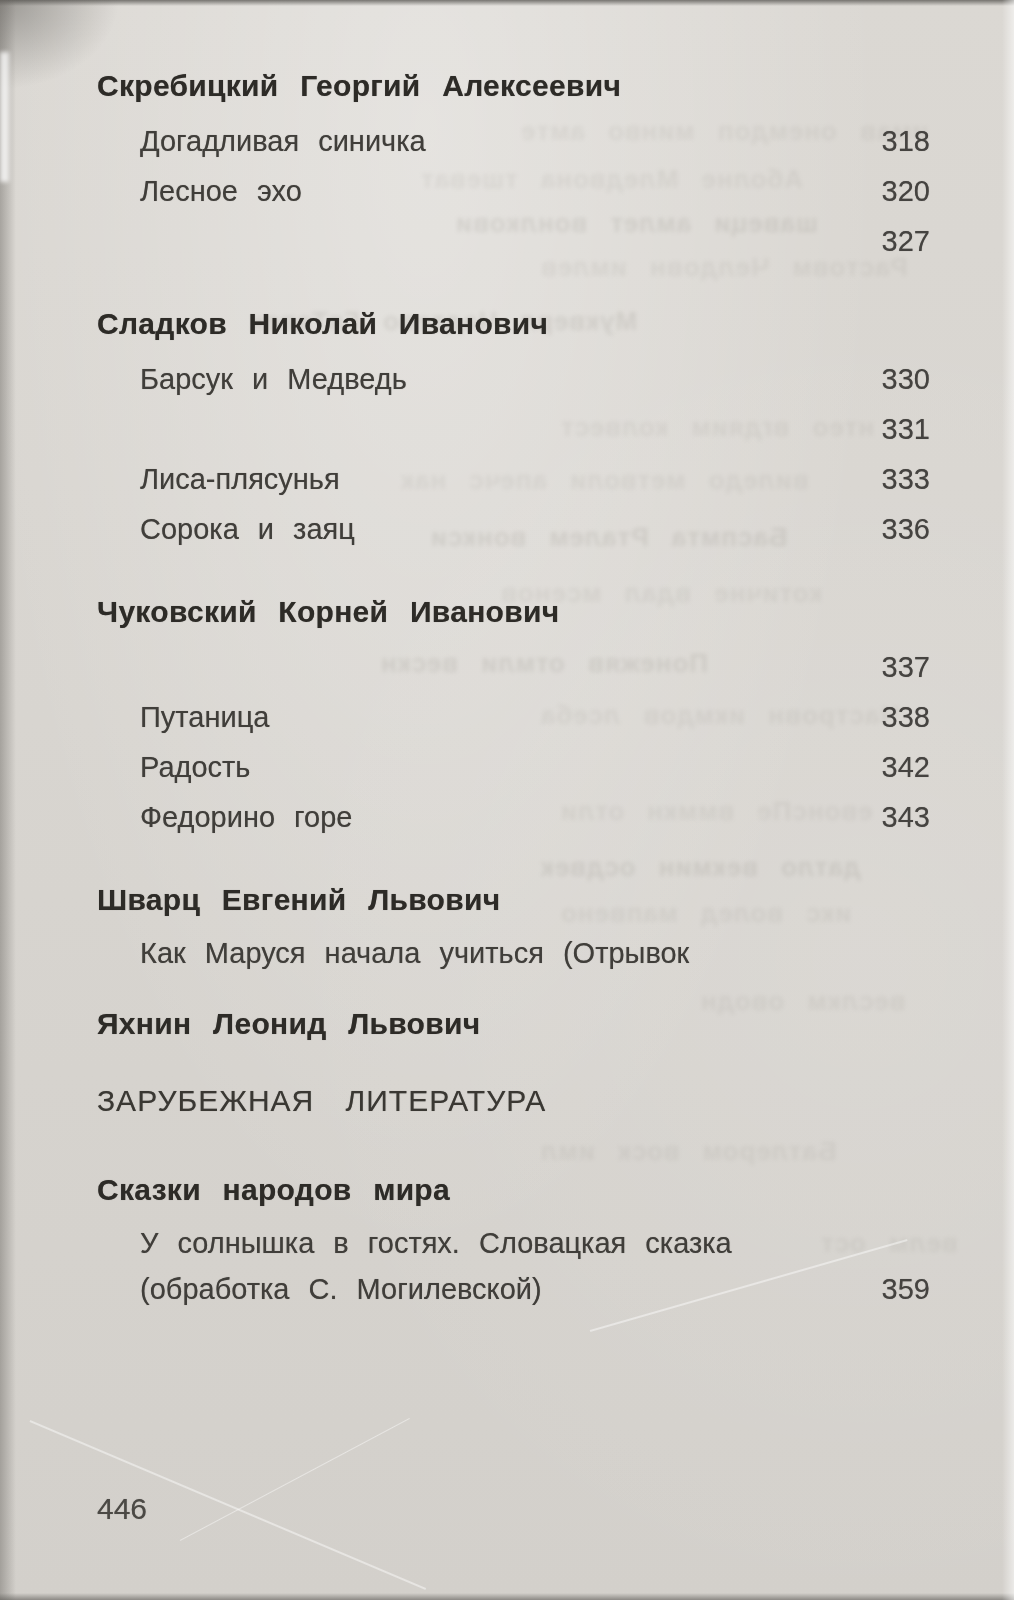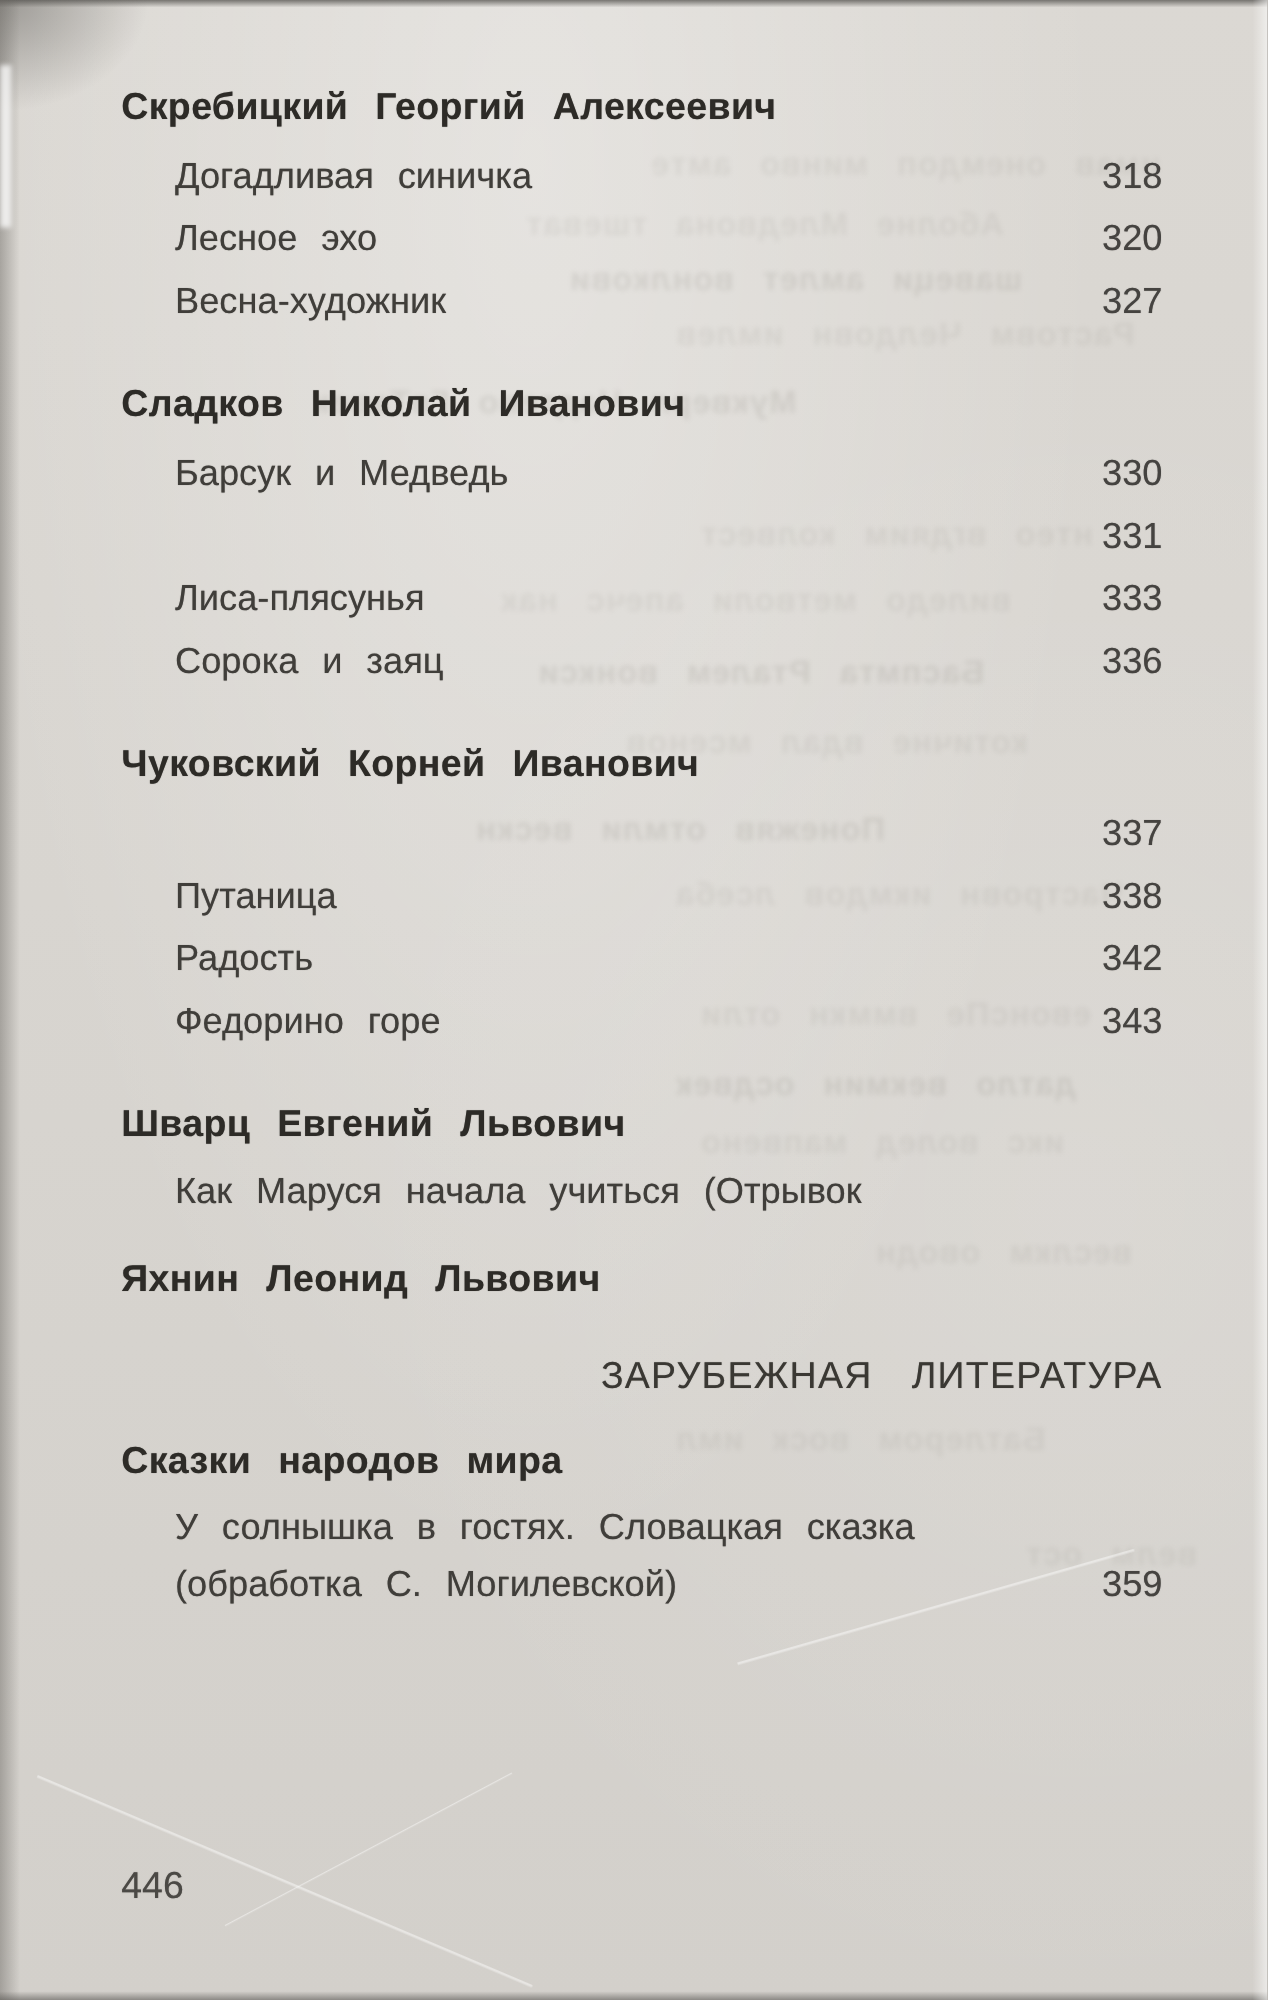--- a/index.html
+++ b/index.html
@@ -38,22 +38,22 @@
     flex: 1 1 auto;
     margin: 0 8px 0 10px;
     background-image: radial-gradient(circle at 5px 50%, #4c4a46 2.3px, rgba(76,74,70,0) 3.2px);
     background-size: 38px 6px;
     background-repeat: repeat-x;
     background-position: left 10px bottom 14px;
   }
   .row.cont .leader { background-position: left 30px bottom 12px; }
   .pagenum { min-width: 60px; text-align: right; color: #454340; }
   .part-heading {
-    margin: 34px 0 25px 0;
-    text-align: right;
+    margin: 34px 0 46px 0;
+    text-align: left;
     font-size: 30px; line-height: 42px;
     color: #3a3833; word-spacing: 22px; letter-spacing: 1px;
     font-weight: normal;
   }
   .footer-num {
     position: absolute; left: 97px; top: 1492px; width: 833px;
     text-align: left;
     font-size: 30px; color: #4b4945;
     text-shadow: 0 0 0.7px rgba(55,53,49,0.55);
   }
@@ -117,21 +117,20 @@
         <span class="title">Догадливая синичка</span>
         <span class="leader"></span>
         <span class="pagenum">318</span>
       </div>
       <div class="row">
         <span class="title">Лесное эхо</span>
         <span class="leader"></span>
         <span class="pagenum">320</span>
       </div>
       <div class="row">
-        <span class="title">Весна-художник</span>
         <span class="leader"></span>
         <span class="pagenum">327</span>
       </div>
     </section>
 
     <section class="toc-section">
       <h2 class="author">Сладков Николай Иванович</h2>
       <div class="row">
         <span class="title">Барсук и Медведь</span>
         <span class="leader"></span>

